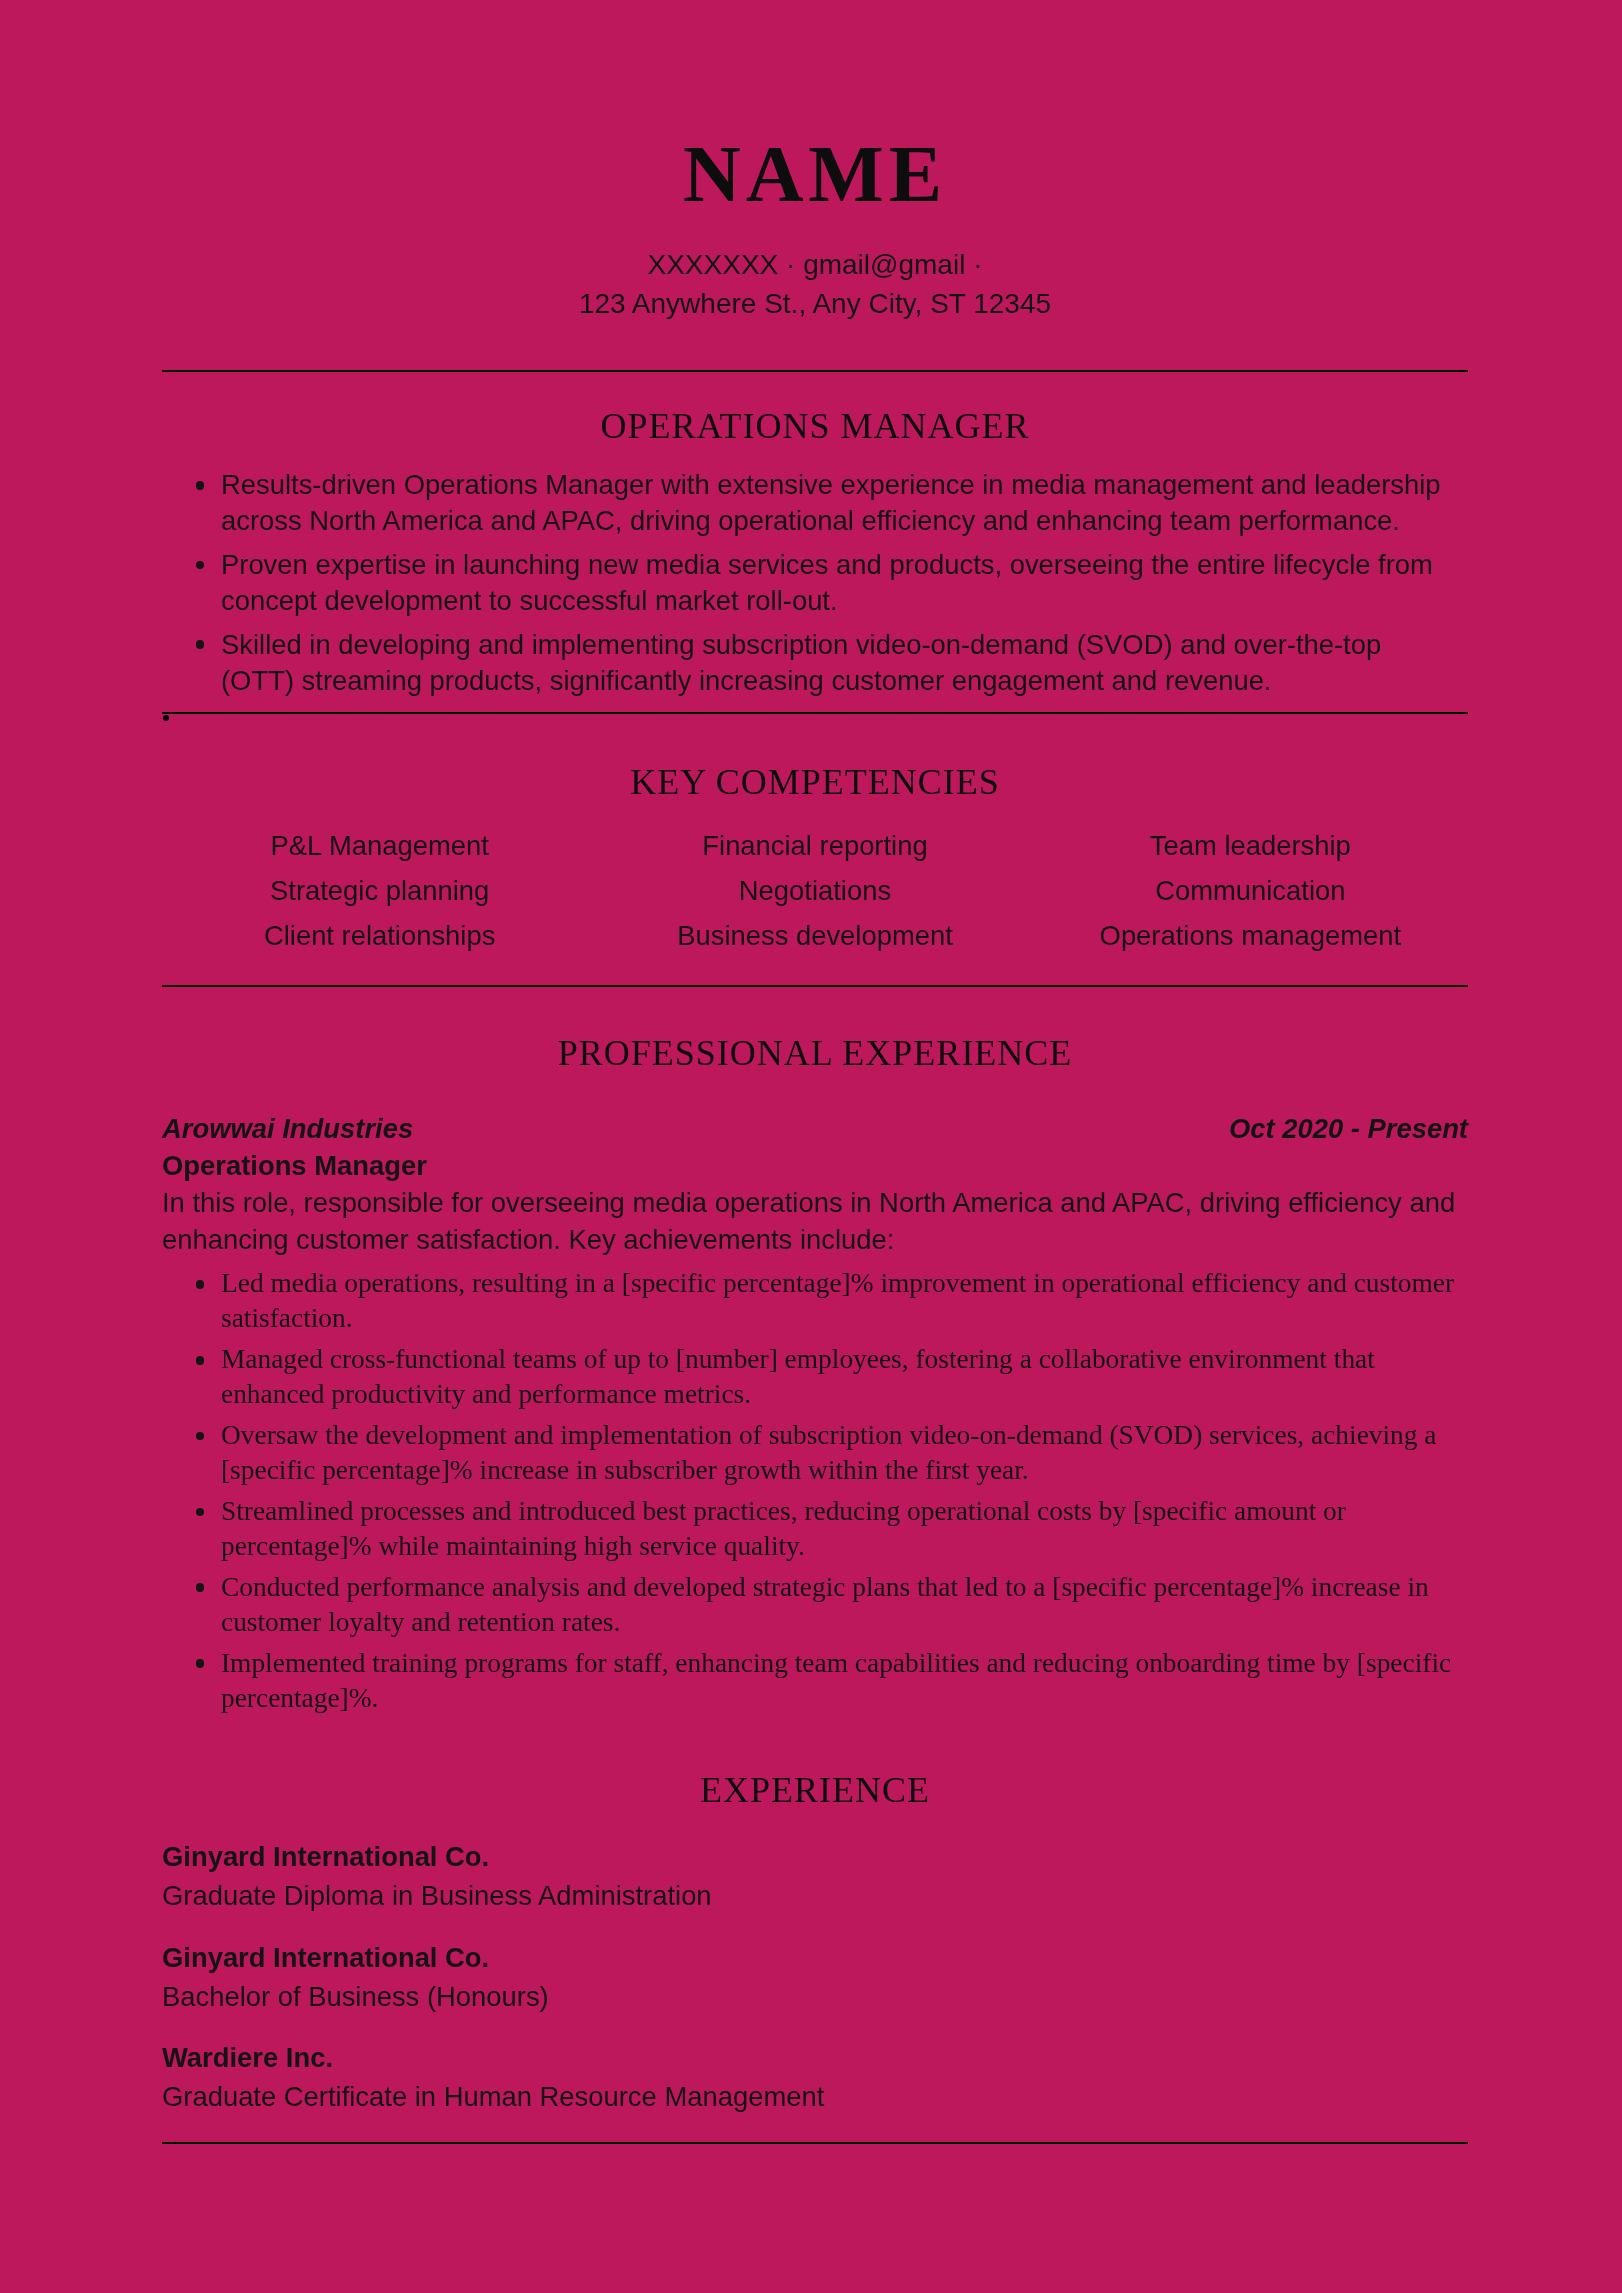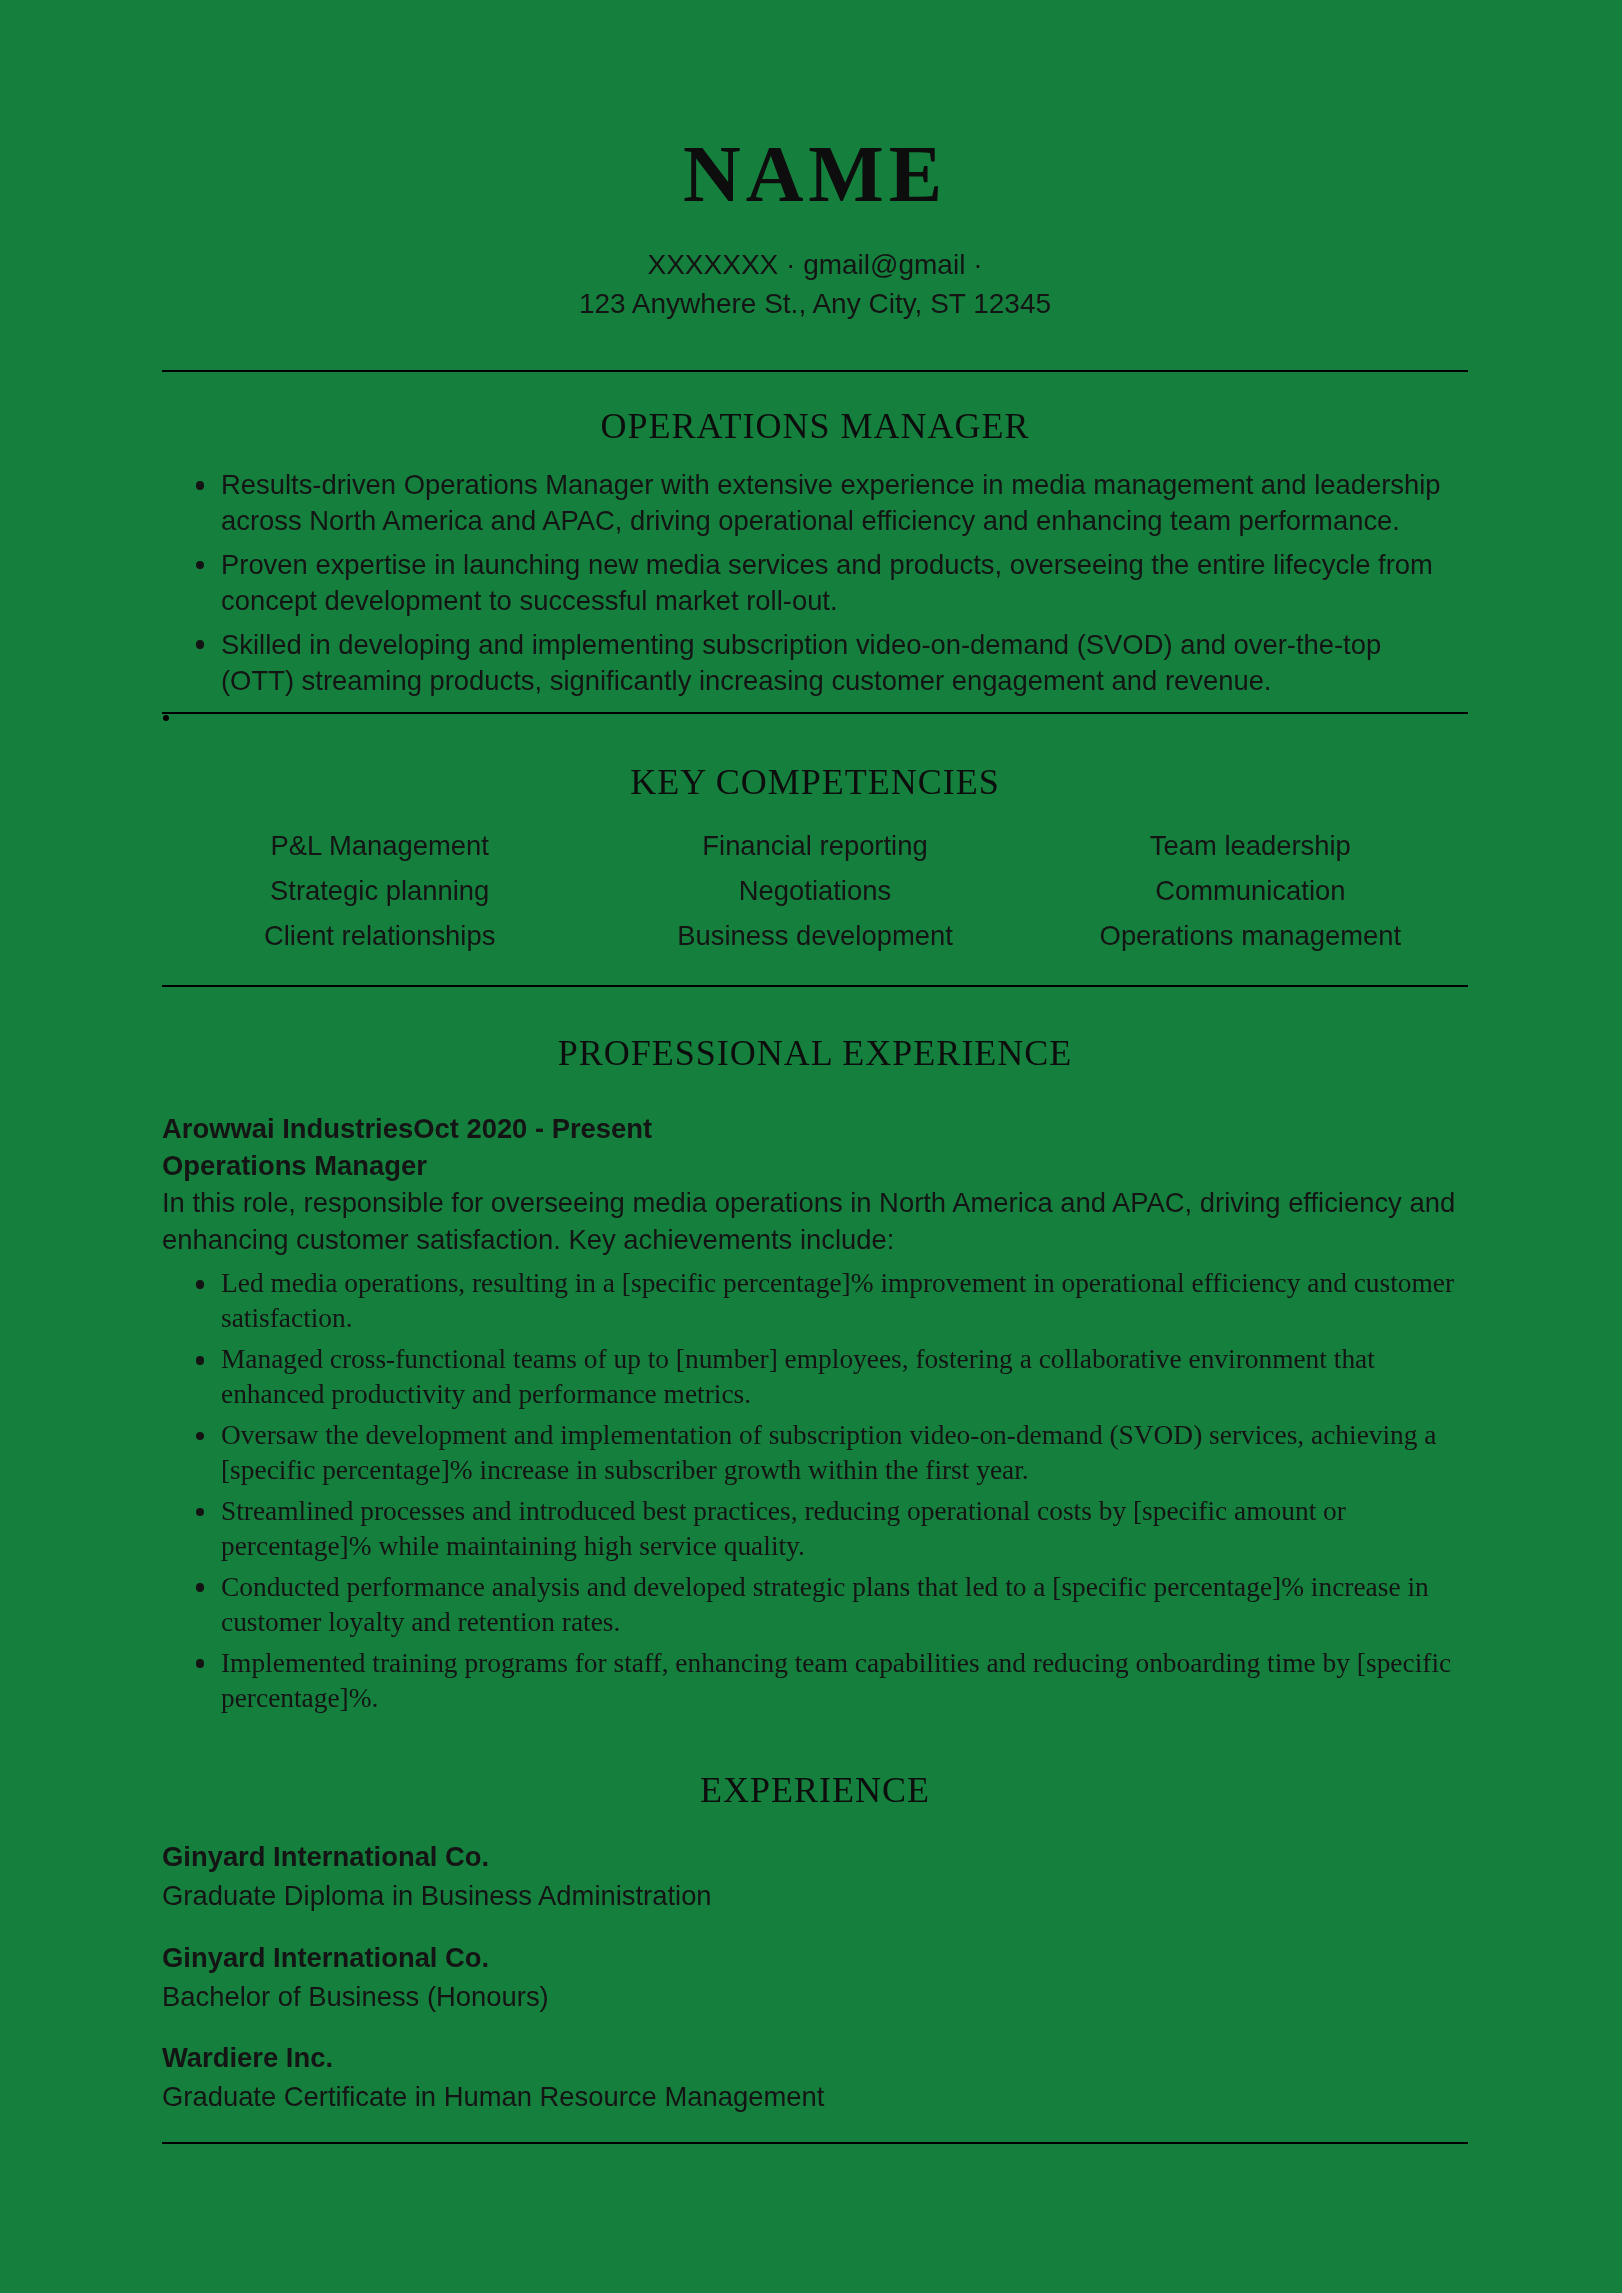--- a/index.html
+++ b/index.html
@@ -1,21 +1,21 @@
 <!DOCTYPE html>
 <html><head>
 <meta charset="utf-8">
 <style>
   html, body { margin: 0; padding: 0; background: #e8e8e8; }
   .page {
     position: relative;
     width: 1622px;
     height: 2294px;
     margin: 0 auto;
-    background: #15803d;
+    background: #be185d;
     color: #141414;
     font-family: "Liberation Sans", sans-serif;
     font-size: 27.4px;
     line-height: 37px;
     box-sizing: border-box;
     padding: 0 154px 0 162px;
     overflow: hidden;
   }
   .header { text-align: center; padding-top: 127px; }
   .resume-name {
@@ -80,21 +80,23 @@
     display: grid;
     grid-template-columns: 1fr 1fr 1fr;
     row-gap: 8px;
   }
   .comp-grid .cell { text-align: center; line-height: 37px; }
   .divider-after-comp { margin-top: 31px; }
 
   .job-head {
     margin-top: 37px;
     display: flex;
+    justify-content: space-between;
     font-weight: 700;
+    font-style: italic;
   }
   .job-role { font-weight: 700; }
   .job-intro { }
   #experience-bullets { margin-top: 7.8px; font-family: Liberation Serif, serif; }
   #experience-bullets li { line-height: 35px; margin-bottom: 5.9px; }
 
   .edu-list { margin-top: 27.4px; }
   .edu-entry { margin-bottom: 22.5px; }
   .edu-org { font-weight: 700; line-height: 39px; }
   .edu-degree { line-height: 39px; }

